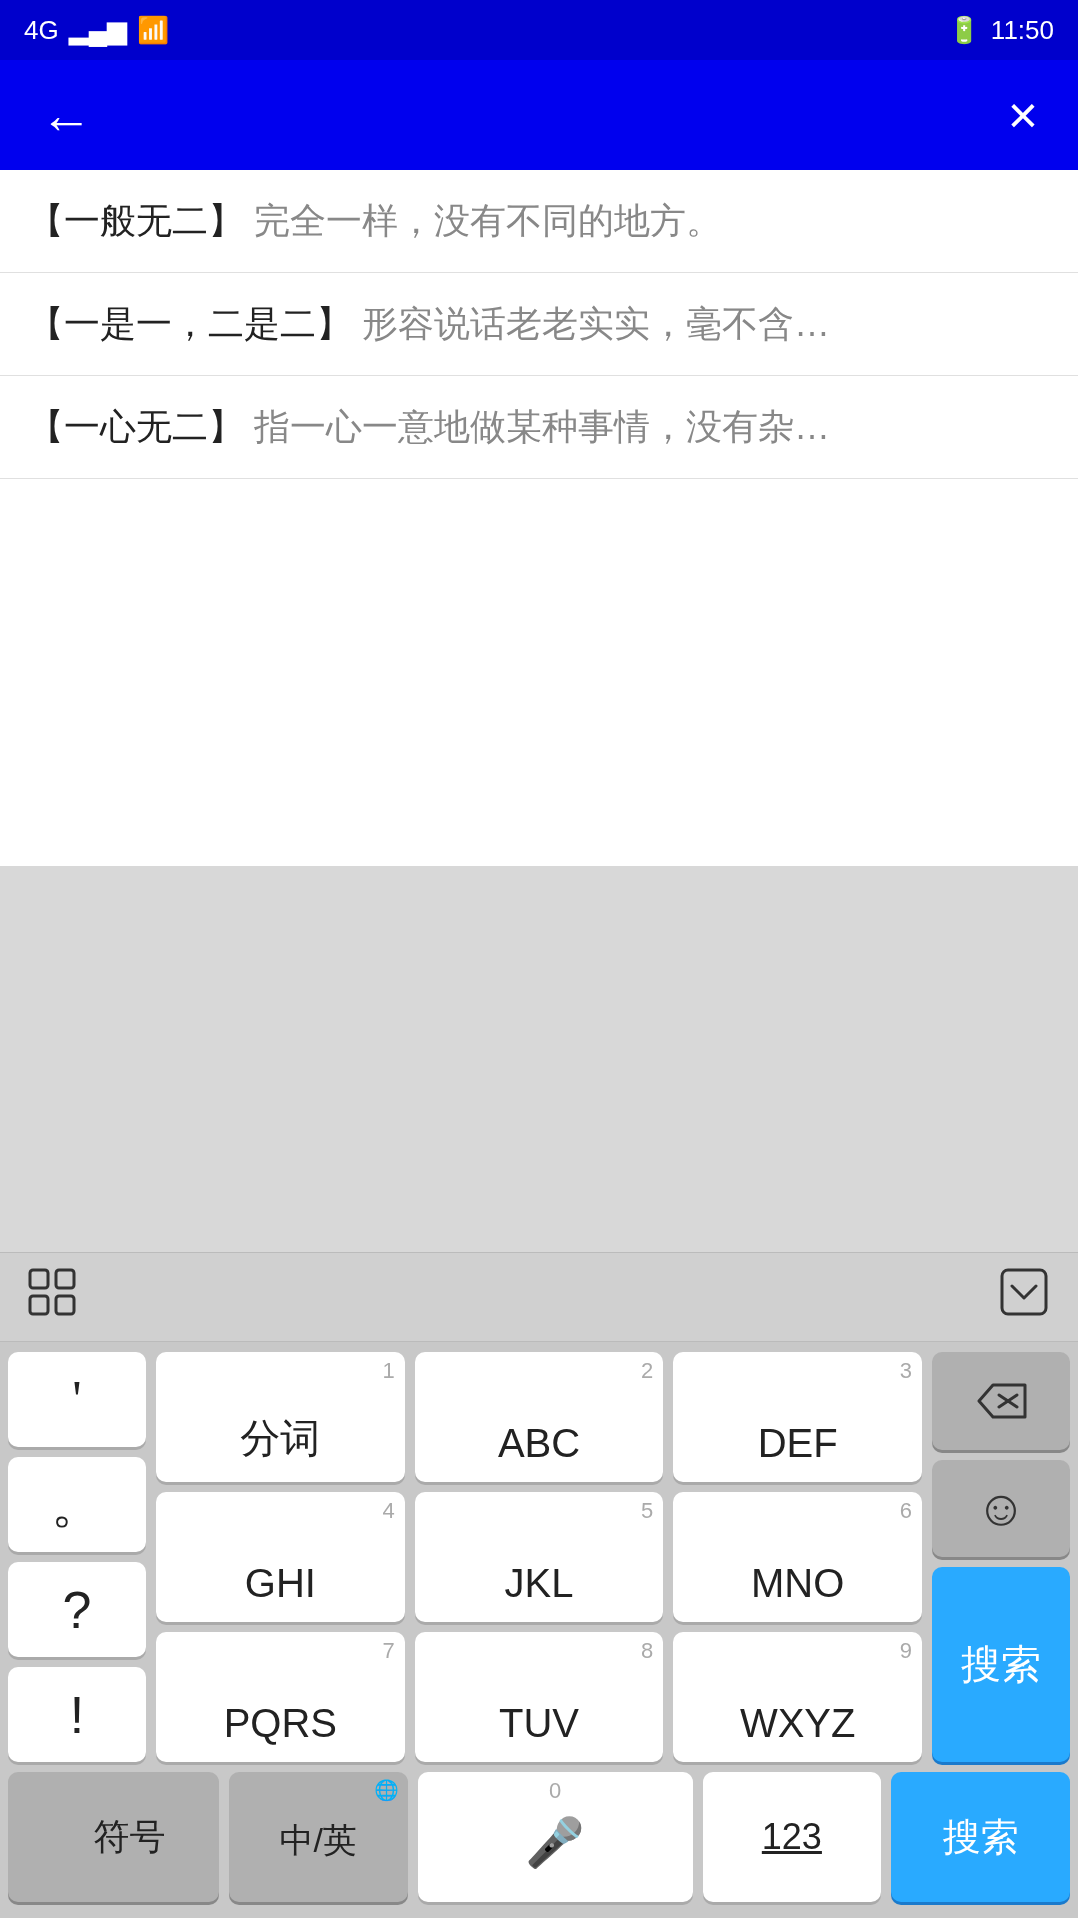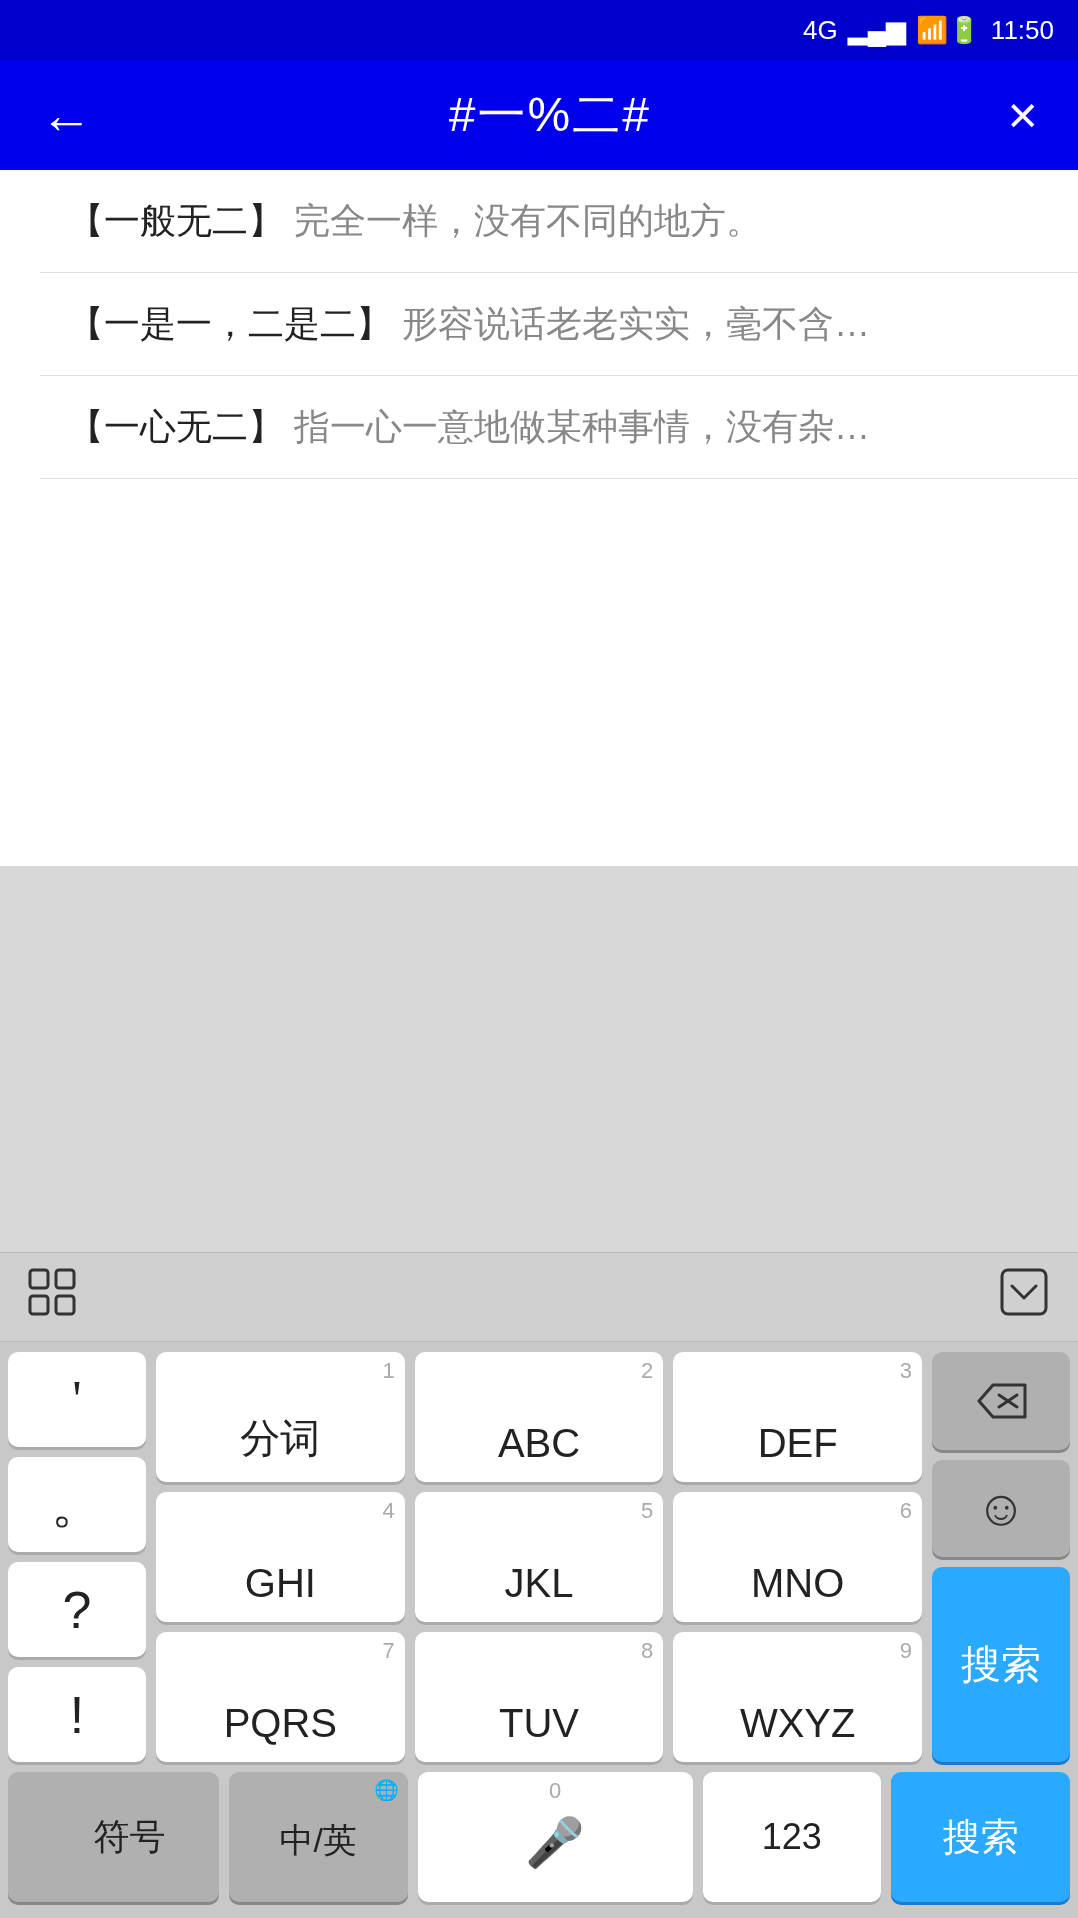--- a/index.html
+++ b/index.html
@@ -13,21 +13,21 @@
       flex-direction: column;
     }
 
     
     .status-bar {
       background: #0000cc;
       color: white;
       height: 60px;
       display: flex;
       align-items: center;
-      justify-content: flex-end;
+      justify-content: space-between;
       padding: 0 24px;
       font-size: 26px;
     }
     .status-left {
       display: flex;
       align-items: center;
       gap: 10px;
     }
     .status-right {
       display: flex;
@@ -58,21 +58,20 @@
       background: none;
       border: none;
       line-height: 1;
       padding: 0;
     }
 
     
     .results-list {
       background: white;
       flex: 1;
-      padding-left: 40px;
     }
     .result-item {
       padding: 24px 28px;
       border-bottom: 1px solid #e0e0e0;
       font-size: 36px;
       color: #333;
       line-height: 1.5;
       cursor: pointer;
     }
     .result-item .idiom-key {
@@ -264,21 +263,20 @@
     <span>📶</span>
   </div>
   <div class="status-right">
     <span>🔋</span>
     <span>11:50</span>
   </div>
 </div>
 
 <div class="app-bar">
   <button class="icon-btn">←</button>
-  <span class="app-bar-title">#一%二#</span>
   <button class="icon-btn">×</button>
 </div>
 
 <div class="results-list">
   <div class="result-item">
     <span class="idiom-key">【一般无二】</span>
     <span class="idiom-def">完全一样，没有不同的地方。</span>
   </div>
   <div class="result-item">
     <span class="idiom-key">【一是一，二是二】</span>
@@ -397,19 +395,19 @@
       <button class="bottom-key bottom-key-gray" style="flex:1.3; font-size:34px; color:#222; position:relative;">
         <span style="position:absolute;top:6px;right:8px;font-size:20px;">🌐</span>
         <span style="margin-top:8px;text-align:center;">中/英</span>
       </button>
 
       <button class="bottom-key bottom-key-white" style="flex:2; position:relative; display:flex; flex-direction:column; align-items:center; justify-content:center;">
         <span style="position:absolute;top:6px;left:50%;transform:translateX(-50%);font-size:22px;color:#aaa;">0</span>
         <span style="font-size:48px;color:#aaa;margin-top:10px;">🎤</span>
       </button>
 
-      <button class="bottom-key bottom-key-white" style="flex:1.3; font-size:36px; color:#222;">123</button>
+      <button class="bottom-key bottom-key-white" style="flex:1.3; font-size:36px; color:#222;text-decoration:underline;">123</button>
 
       <button class="bottom-key bottom-key-blue" style="flex:1.3; font-size:38px; font-weight:500;">搜索</button>
     </div>
   </div>
 
 </div>
 
 </body></html>

